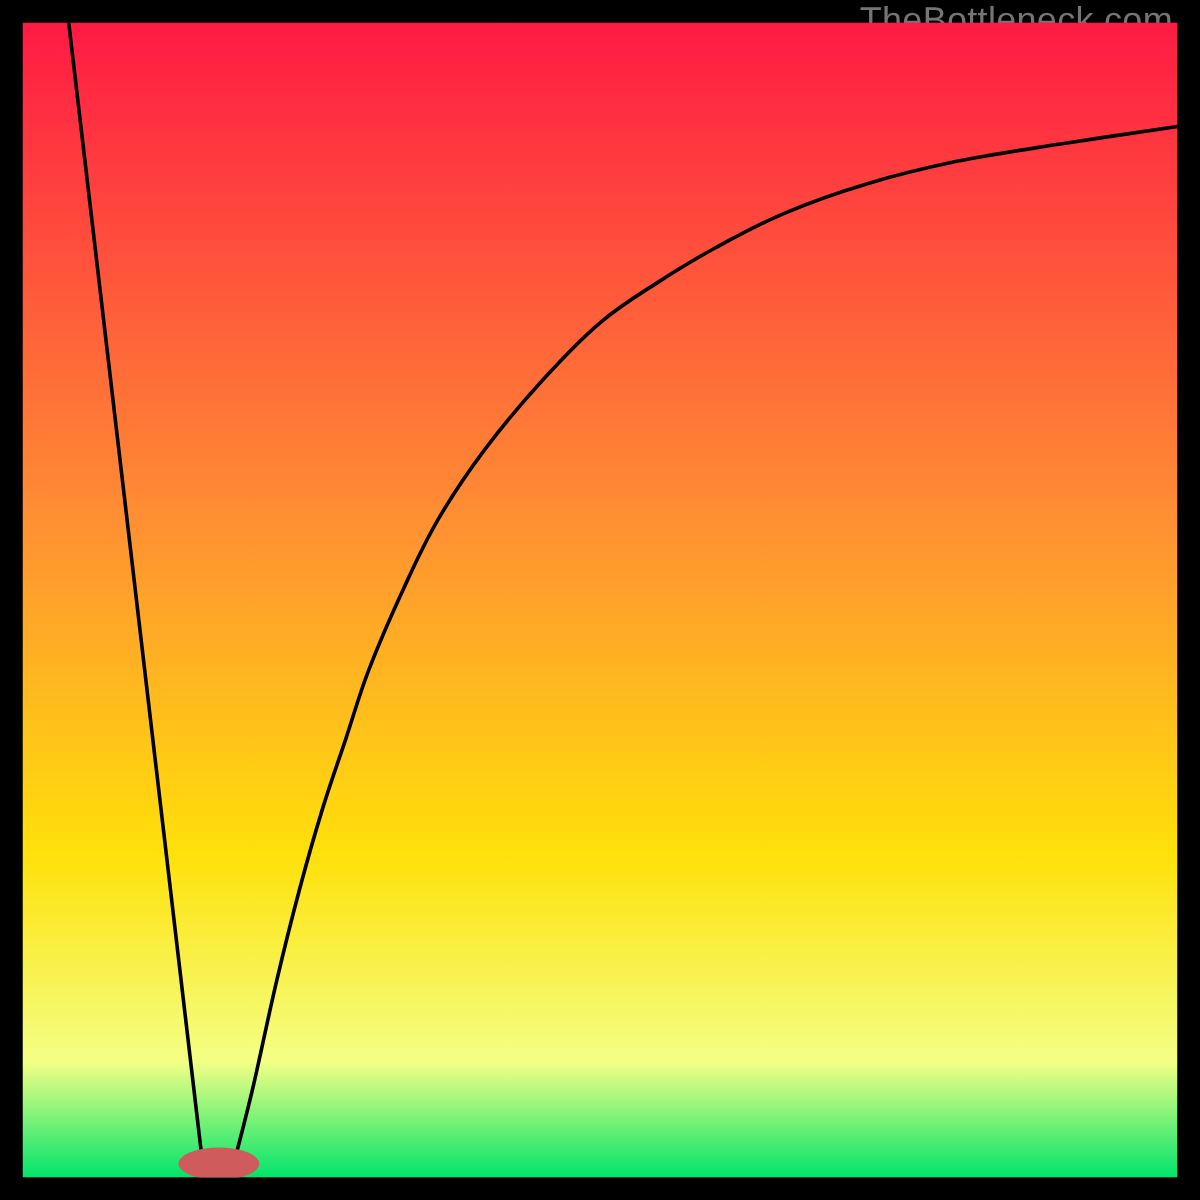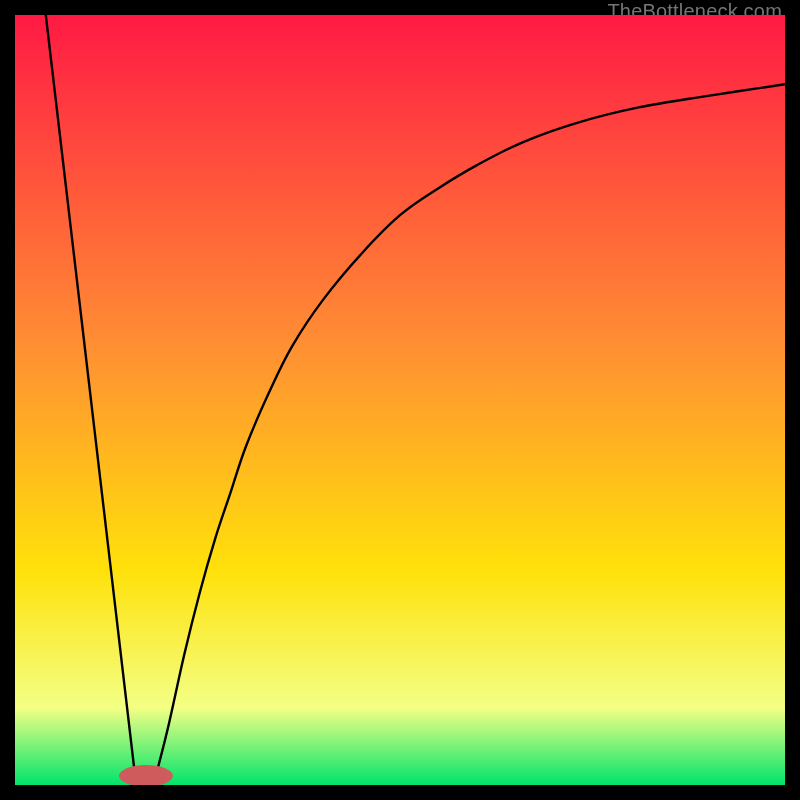--- a/index.html
+++ b/index.html
@@ -23,21 +23,21 @@
     top: 15px;
     left: 15px;
     width: 770px;
     height: 770px;
   }
   .watermark {
     position: absolute;
     top: 0px;
     right: 18px;
     color: #757575;
-    font-size: 20px;
+    font-size: 24px;
     font-weight: 500;
     letter-spacing: 0.2px;
   }
   svg { display: block; }
 </style>
 </head>
 <body>
 
 <div class="frame">
   <div class="watermark">TheBottleneck.com</div>

